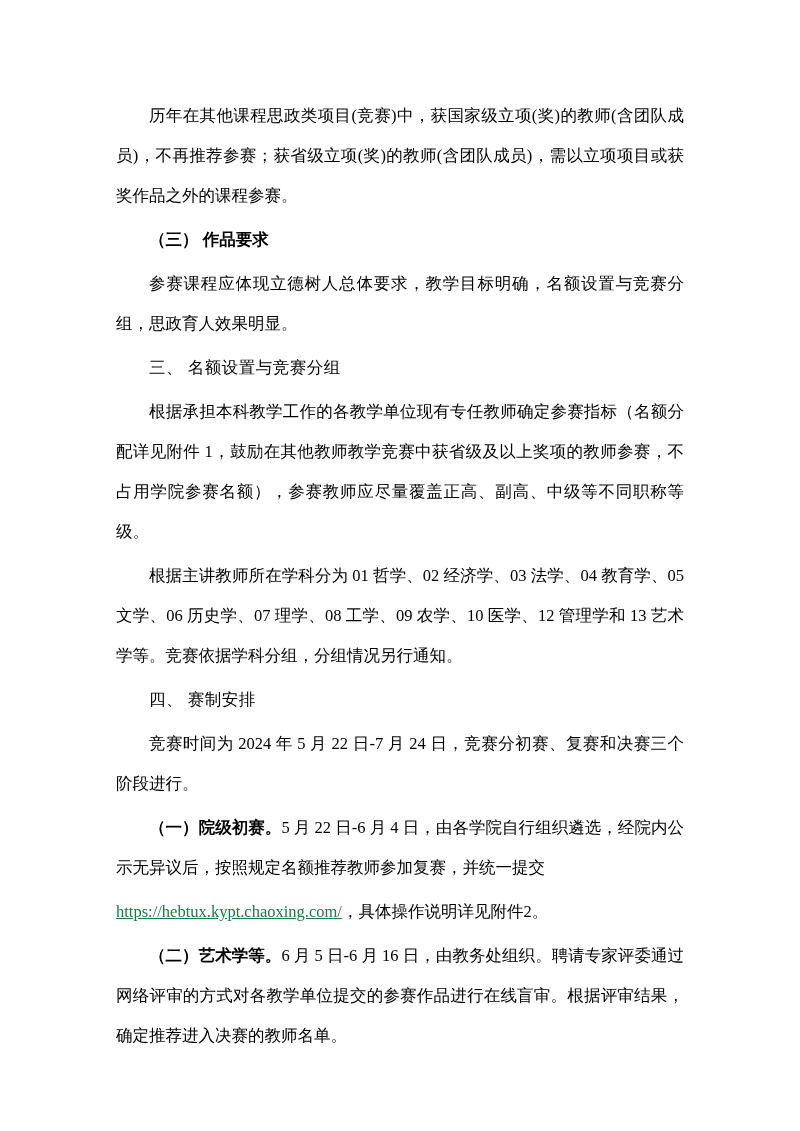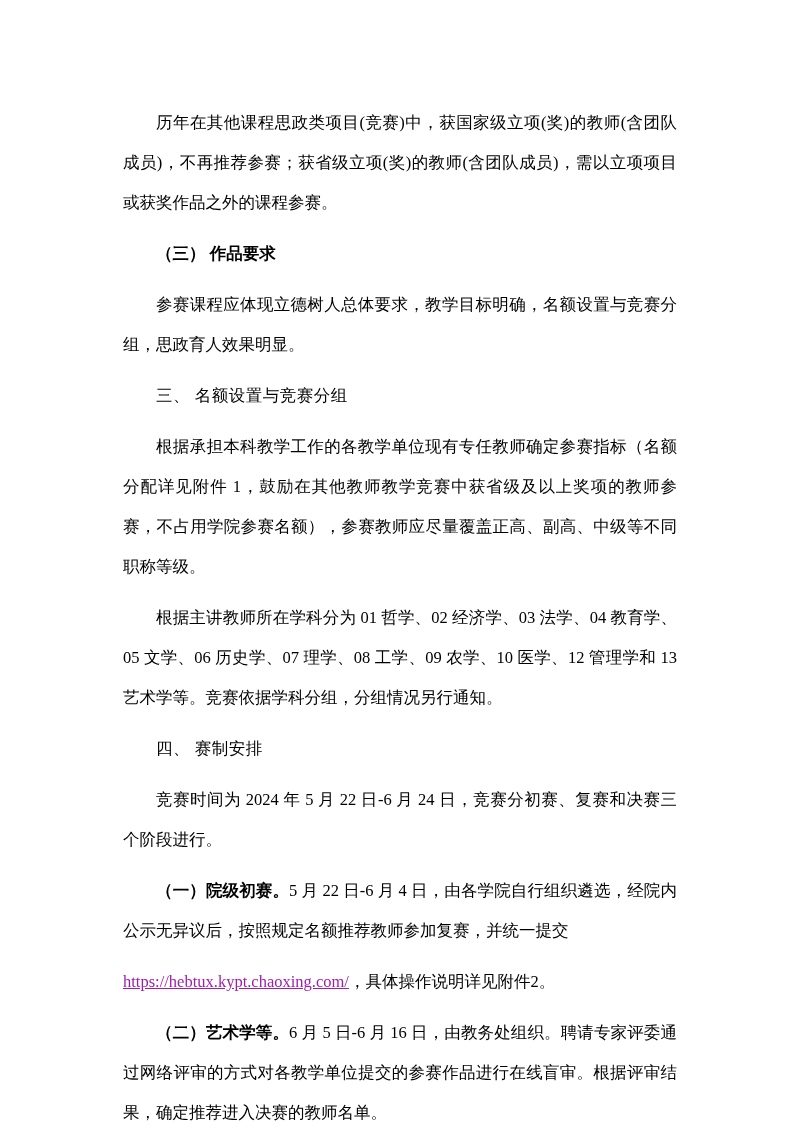--- a/index.html
+++ b/index.html
@@ -22,21 +22,21 @@
     padding: 92px 112px 60px 112px;
     background: #ffffff;
   }
   .doc-body {
     font-size: 16.5px;
     line-height: 40px;
     text-align: justify;
     text-justify: inter-ideograph;
   }
   p {
-    margin: 11px;
+    margin: 4px;
   }
   .para {
     text-indent: 2em;
   }
   .heading {
     text-indent: 2em;
     font-weight: normal;
     letter-spacing: 0.5px;
   }
   .subheading {
@@ -44,21 +44,21 @@
     font-weight: bold;
   }
   .bold-lead {
     font-weight: bold;
   }
   .justify-spread {
     text-align: justify;
     text-align-last: justify;
   }
   a.doc-link {
-    color: #a21caf;
+    color: #15803d;
     word-break: break-all;
   }
 </style>
 </head>
 <body>
 
 <div class="page">
   <div class="doc-body">
 
     <p class="para">历年在其他课程思政类项目(竞赛)中，获国家级立项(奖)的教师(含团队成员)，不再推荐参赛；获省级立项(奖)的教师(含团队成员)，需以立项项目或获奖作品之外的课程参赛。</p>
@@ -68,21 +68,21 @@
     <p class="para">参赛课程应体现立德树人总体要求，教学目标明确，名额设置与竞赛分组，思政育人效果明显。</p>
 
     <p class="heading">三、 名额设置与竞赛分组</p>
 
     <p class="para">根据承担本科教学工作的各教学单位现有专任教师确定参赛指标（名额分配详见附件 1，鼓励在其他教师教学竞赛中获省级及以上奖项的教师参赛，不占用学院参赛名额），参赛教师应尽量覆盖正高、副高、中级等不同职称等级。</p>
 
     <p class="para">根据主讲教师所在学科分为 01 哲学、02 经济学、03 法学、04 教育学、05 文学、06 历史学、07 理学、08 工学、09 农学、10 医学、12 管理学和 13 艺术学等。竞赛依据学科分组，分组情况另行通知。</p>
 
     <p class="heading">四、 赛制安排</p>
 
-    <p class="para">竞赛时间为 2024 年 5 月 22 日-6 月 24 日，竞赛分初赛、复赛和决赛三个阶段进行。</p>
+    <p class="para">竞赛时间为 2024 年 5 月 22 日-7 月 24 日，竞赛分初赛、复赛和决赛三个阶段进行。</p>
 
     <p class="para">
       <span class="bold-lead">（一）院级初赛。</span><span>5 月 22 日-6 月 4 日，由各学院自行组织遴选，经院内公示无异议后，按照规定名额推荐教师参加复赛，并统一提交</span>
     </p>
     <p>
       <a class="doc-link" href="#">https://hebtux.kypt.chaoxing.com/</a><span>，具体操作说明详见附件2。</span>
     </p>
 
     <p class="para">
       <span class="bold-lead">（二）艺术学等。</span><span>6 月 5 日-6 月 16 日，由教务处组织。聘请专家评委通过网络评审的方式对各教学单位提交的参赛作品进行在线盲审。根据评审结果，确定推荐进入决赛的教师名单。</span>

